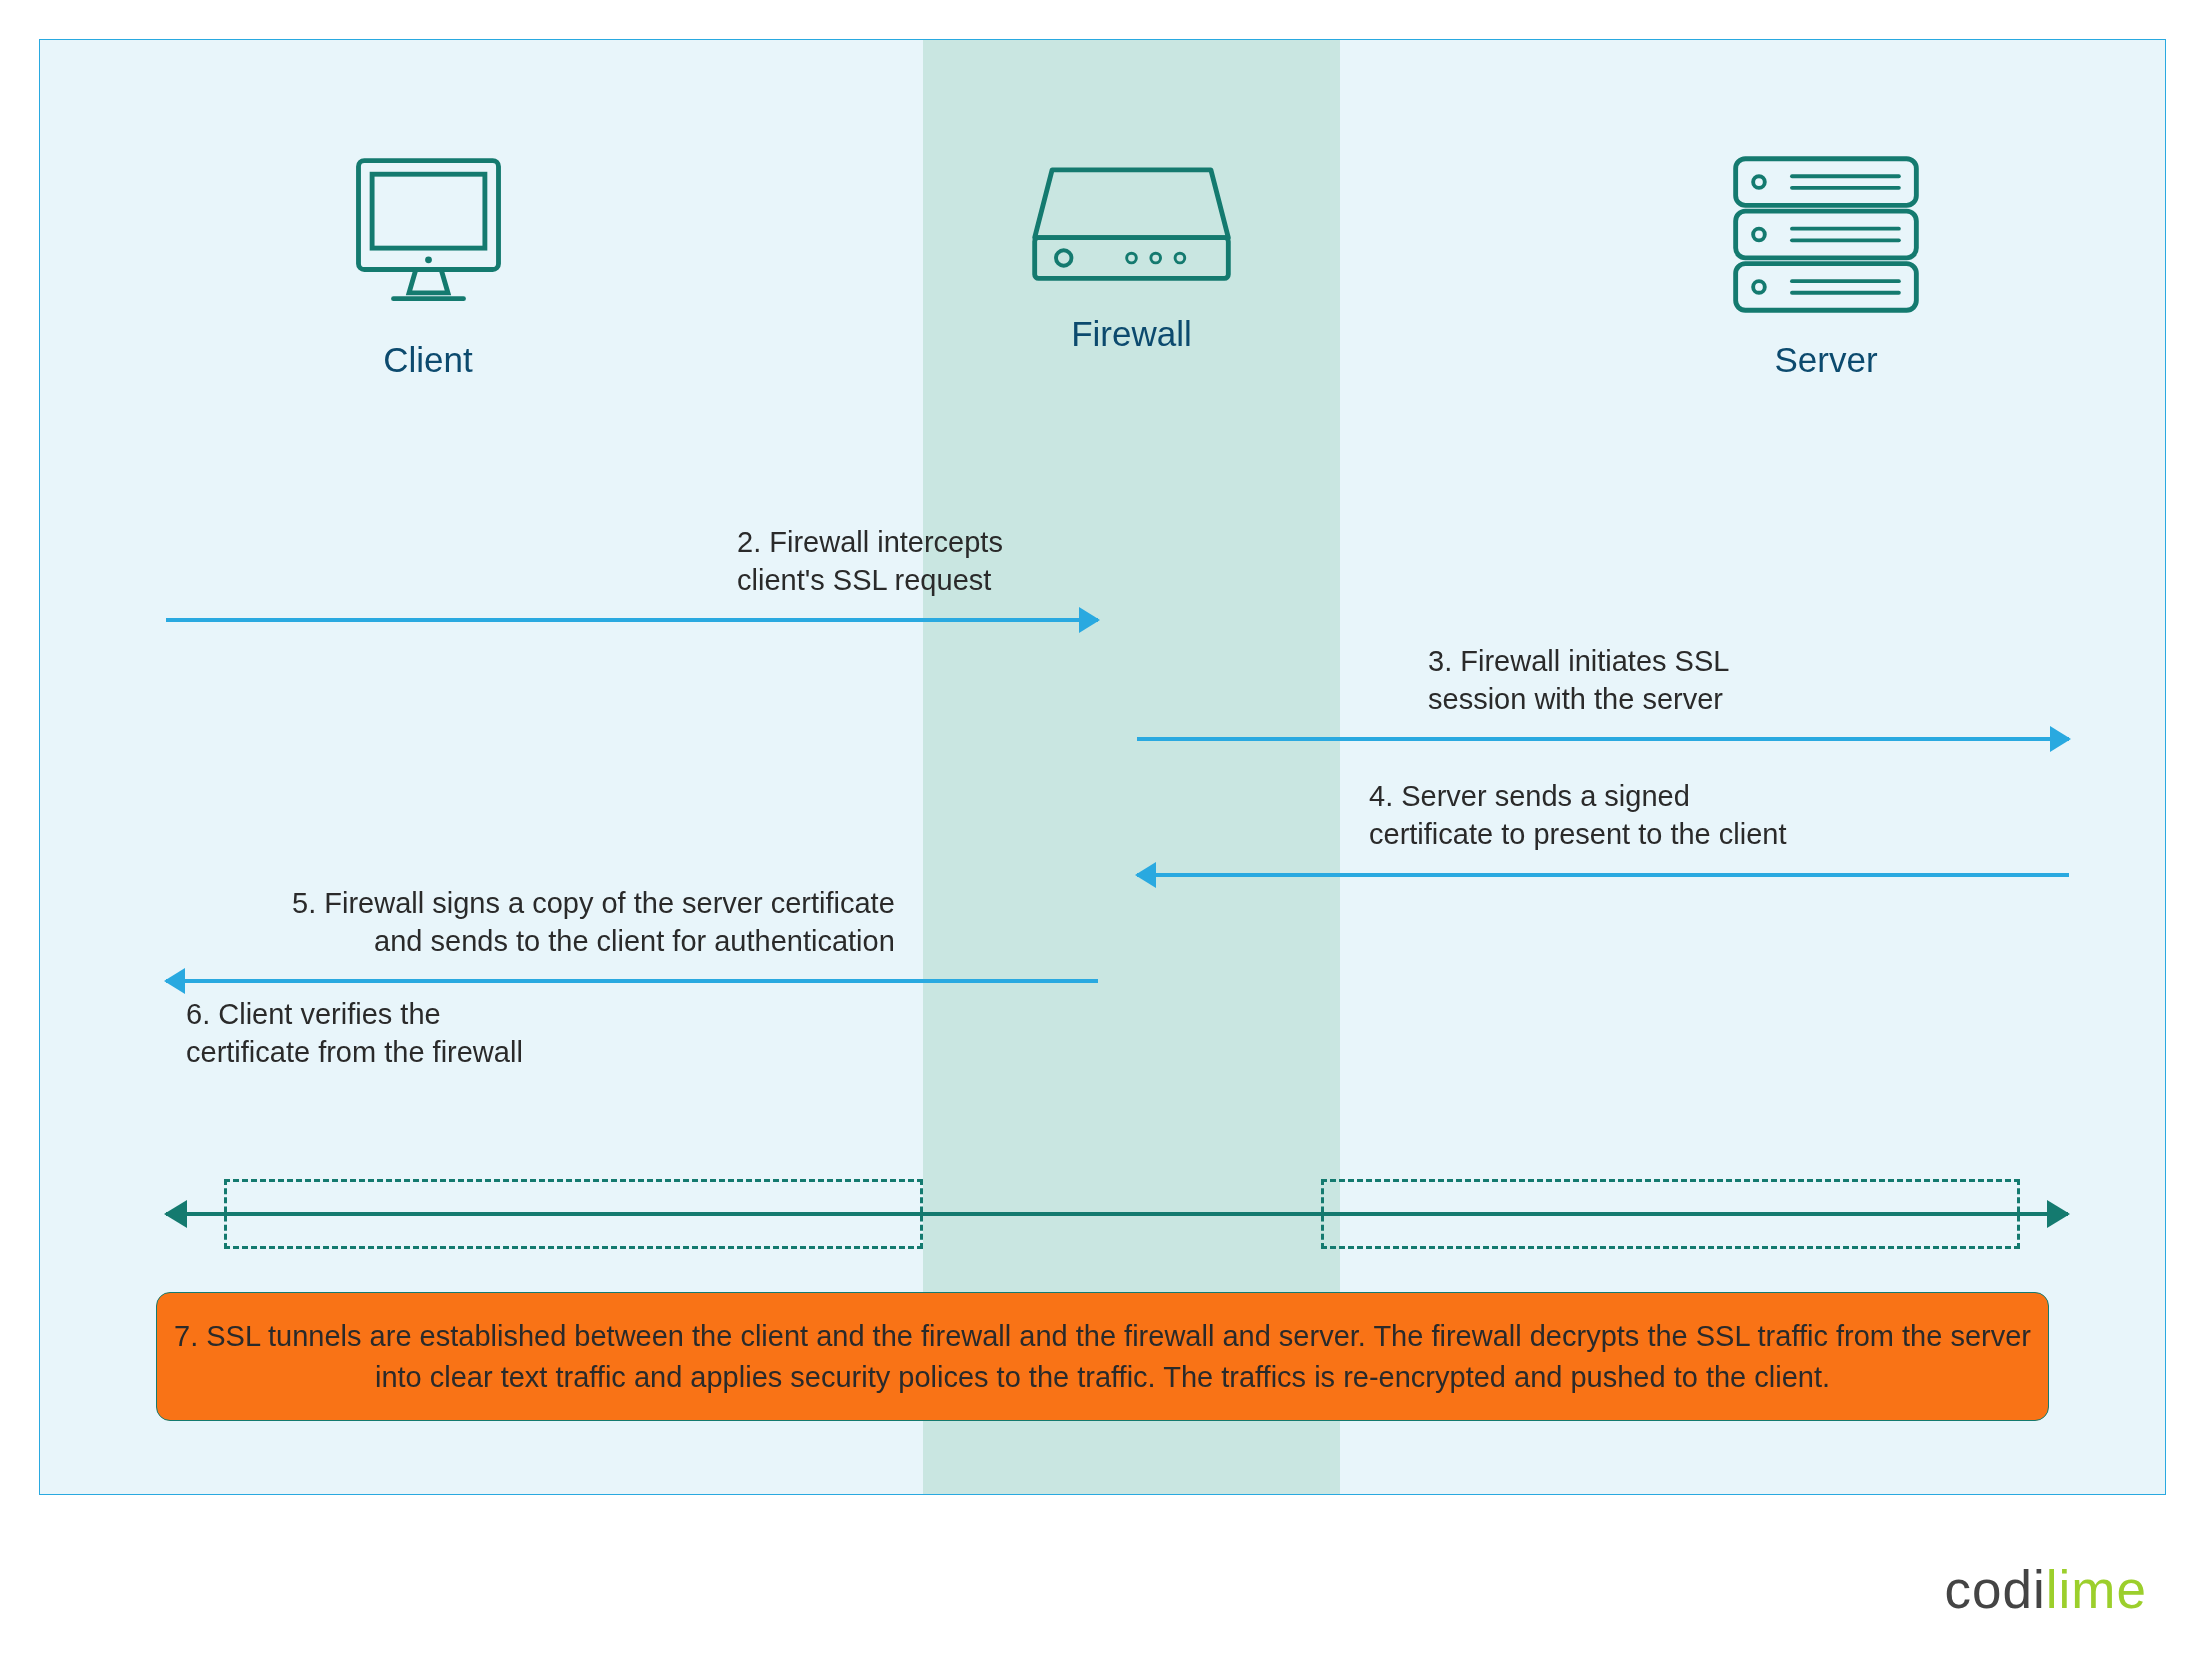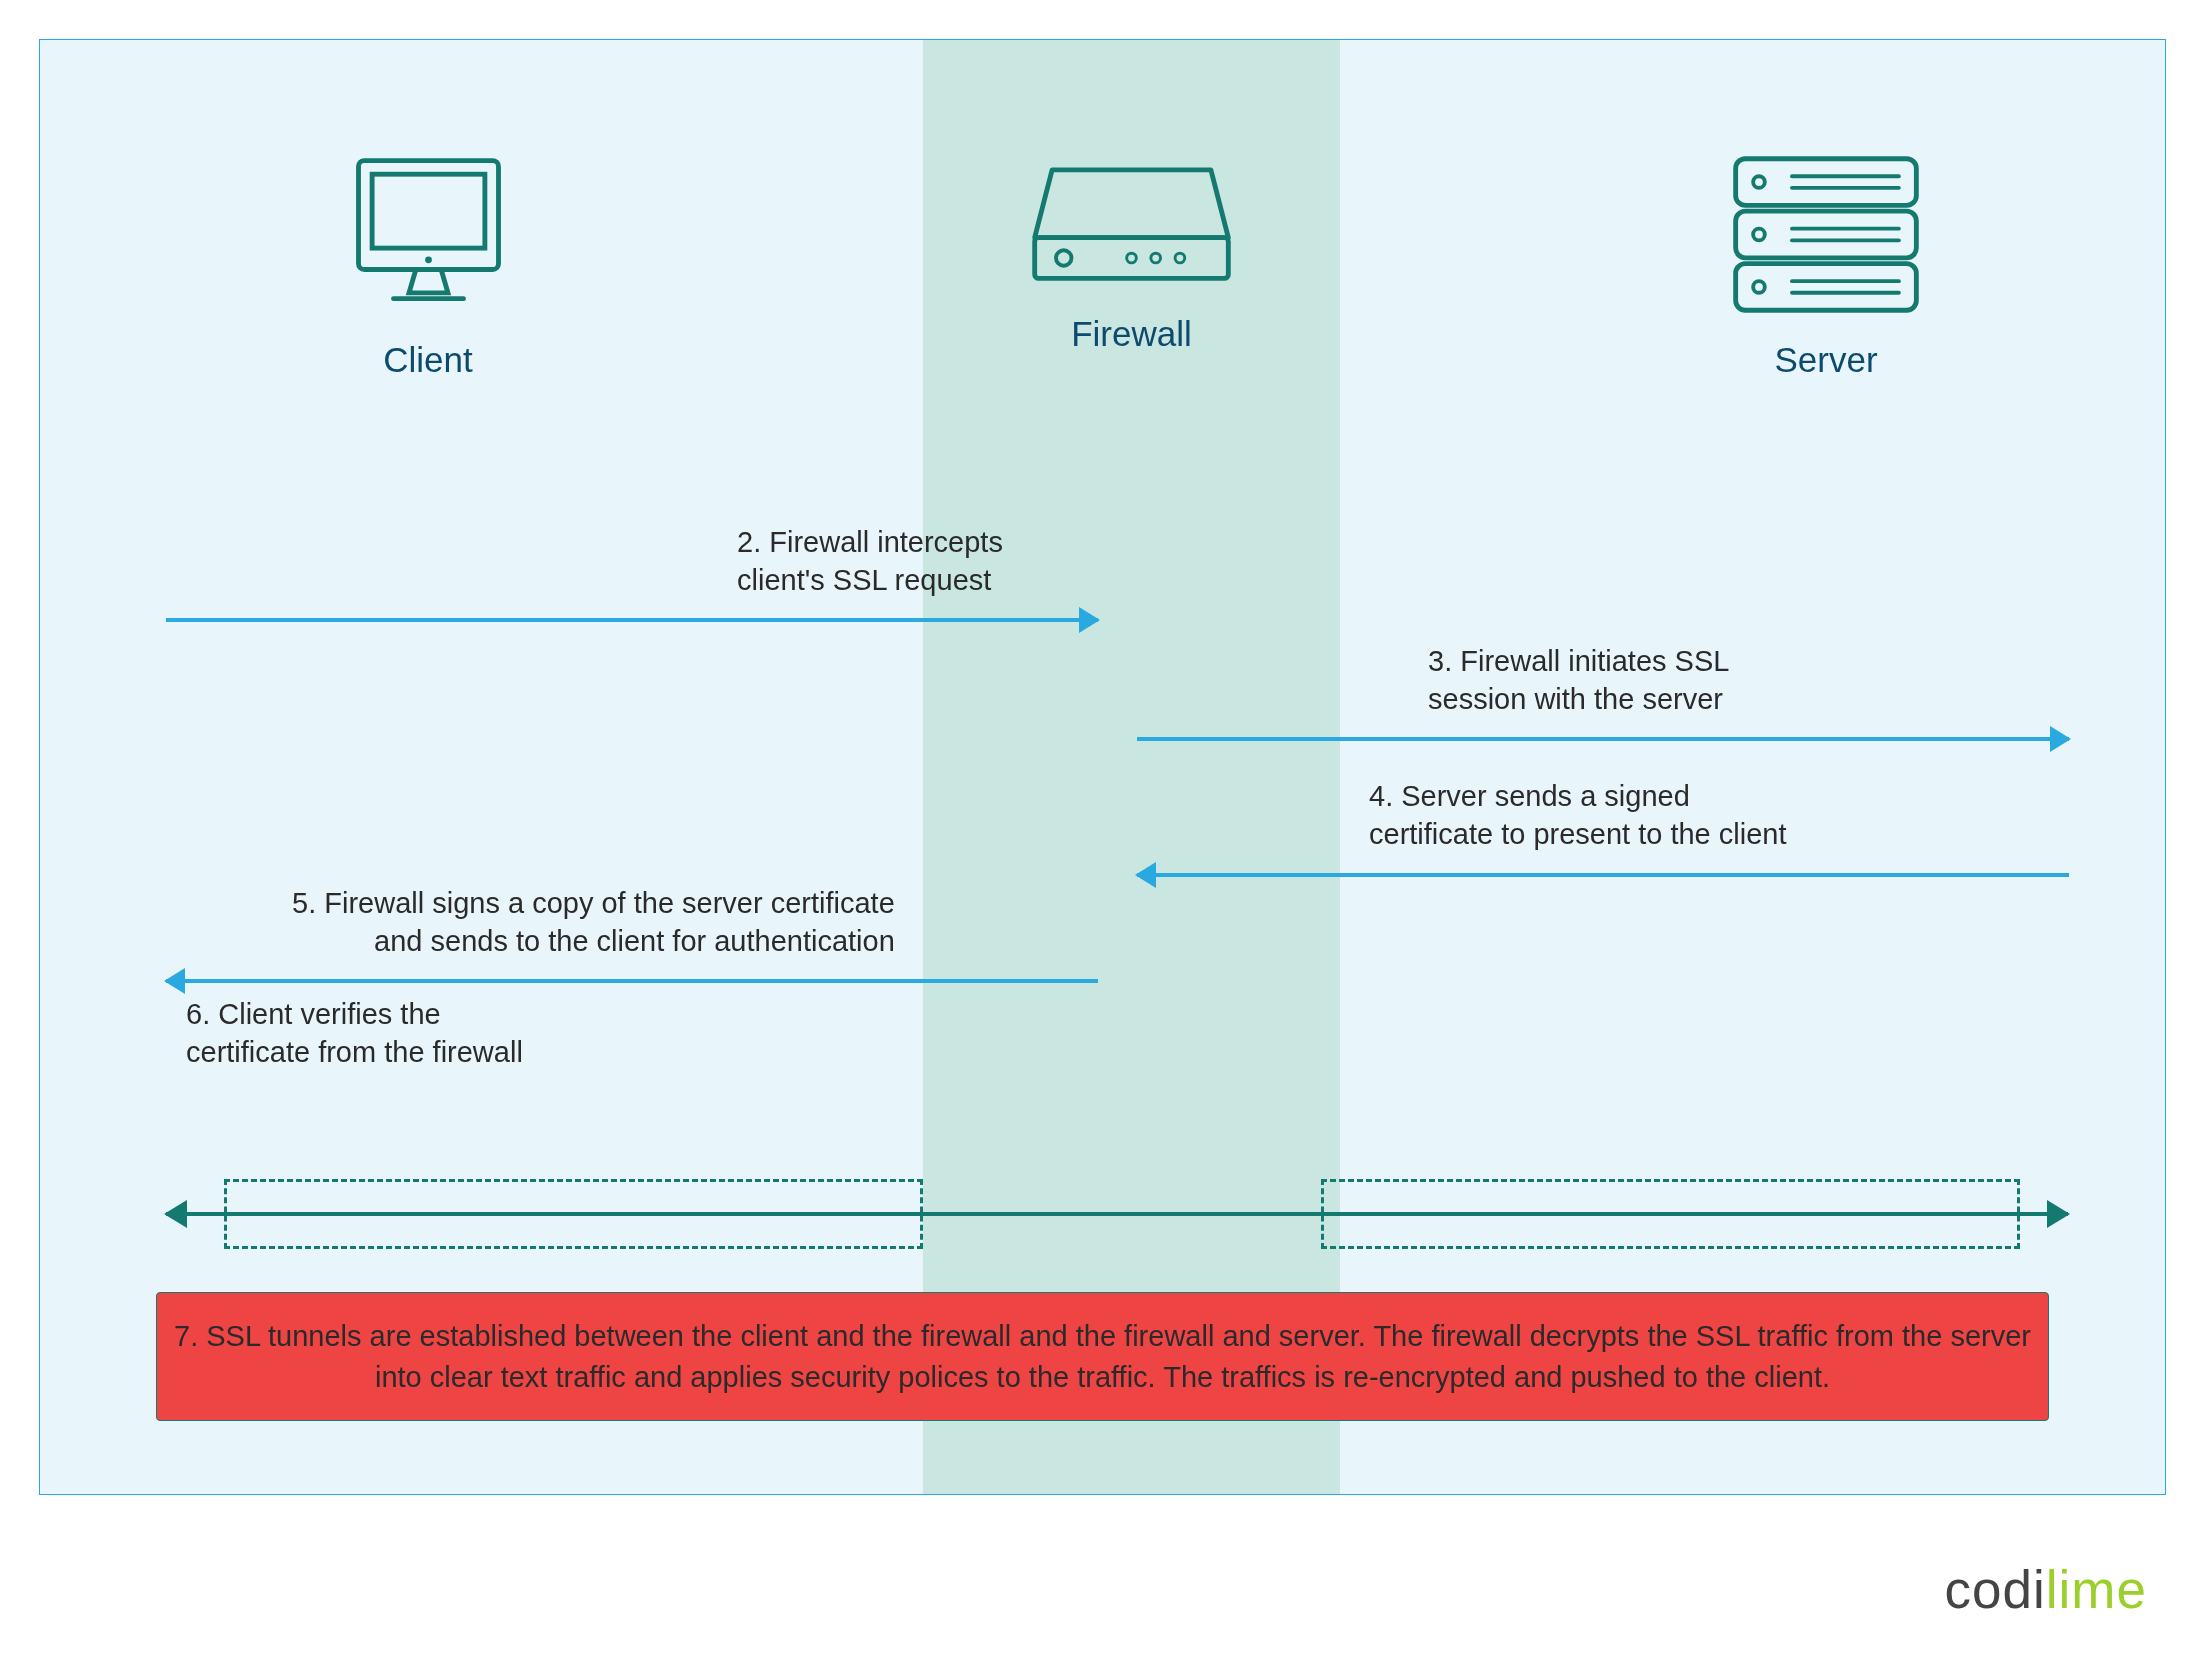--- a/index.html
+++ b/index.html
@@ -94,22 +94,22 @@
     position: absolute;
     border: 3.9px dashed #147a6f;
     height: 70px;
     background: transparent;
   }
   .callout {
     position: absolute;
     left: 116px;
     right: 116px;
     border: 1.9px solid #147a6f;
-    border-radius: 4px;
-    background: #ef4444;
+    border-radius: 14px;
+    background: #f97316;
     padding: 23px 12px;
     font-size: 29px;
     color: #2a2a2a;
     text-align: center;
     line-height: 1.4;
   }
   .logo {
     position: absolute;
     right: 58px;
     bottom: 49px;

